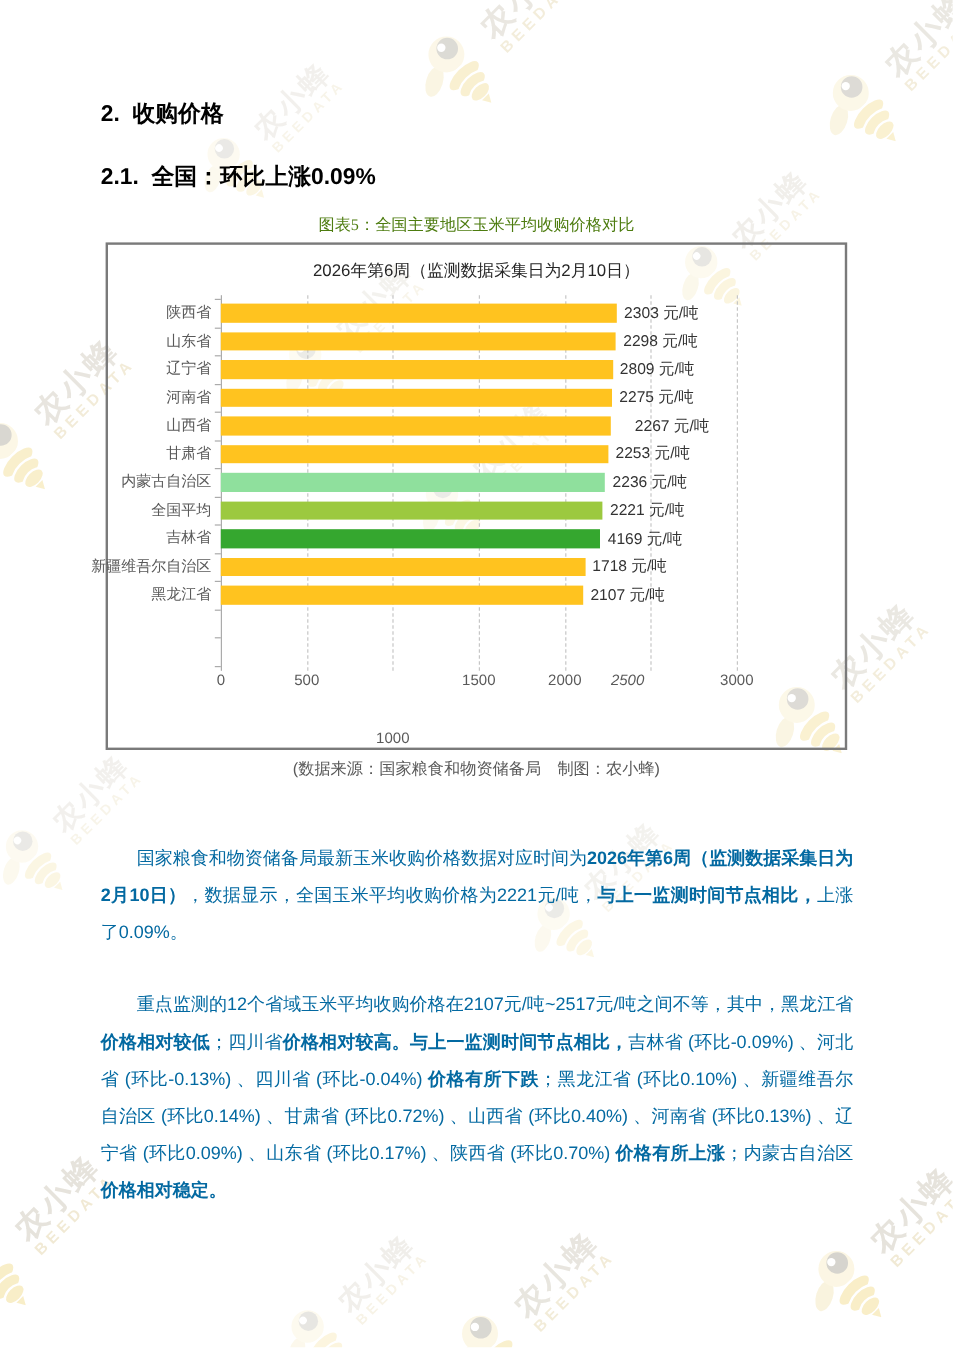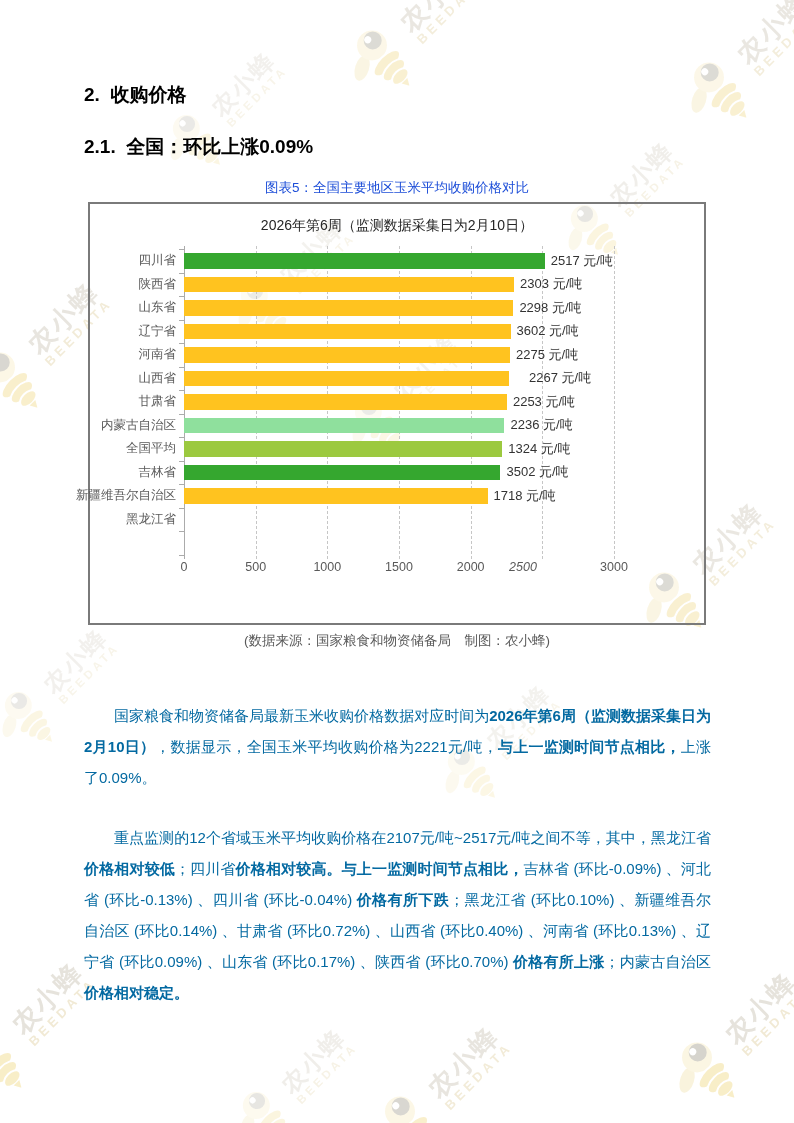--- a/index.html
+++ b/index.html
@@ -11,21 +11,21 @@
   .wm-text{display:flex;flex-direction:column;line-height:1.05;font-weight:bold;}
   .wm-cn{font-size:27px;color:#d6d1c5;letter-spacing:2px;}
   .wm-en{font-size:13px;color:#e8dcb9;letter-spacing:4px;}
   
   .h1,.h2{position:absolute;left:84px;font-size:19px;font-weight:bold;color:#000;
           white-space:pre-wrap;z-index:2;}
   .h1{top:82px;}
   .h2{top:134px;}
   
   .fig-title{position:absolute;left:88px;top:179px;width:618px;text-align:center;
-             font-size:13.5px;color:#1d4ed8;z-index:2;}
+             font-size:13.5px;color:#4d7c0f;z-index:2;font-family:Liberation Serif, serif;}
   .chart-box{position:absolute;left:88px;top:202px;width:618px;height:423px;
              border:2px solid #7a7a7a;box-sizing:border-box;z-index:1;}
   .chart-subtitle{margin-top:13px;text-align:center;font-size:14px;color:#262626;}
   .plot{position:relative;margin:14px 0 0 12px;height:306px;}
   .grid{position:absolute;left:82px;top:-3px;width:430px;height:313px;z-index:0;}
   .grid-line{position:absolute;top:0;bottom:0;width:0;border-left:1px dashed #c6c6c6;}
   .grid-line.axis{border-left:1px solid #ababab;}
   .ytick{position:absolute;width:5px;height:1px;background:#ababab;left:-5px;}
   .bar-row{position:relative;display:flex;height:23.5px;align-items:center;z-index:1;}
   .cat{width:82px;box-sizing:border-box;padding-right:8px;display:flex;justify-content:flex-end;
@@ -304,45 +304,38 @@
           <div class="ytick" style="top: 167.5px;"></div>
           <div class="ytick" style="top: 191px;"></div>
           <div class="ytick" style="top: 214.5px;"></div>
           <div class="ytick" style="top: 238px;"></div>
           <div class="ytick" style="top: 261.5px;"></div>
           <div class="ytick" style="top: 285px;"></div>
           <div class="ytick" style="top: 308.5px;"></div>
         </div>
       <div id="plot-rows">
           <div class="bar-row">
-            <div class="cat">四川省</div>
-            <div class="track">
-              <div class="bar" style="width: 360.77px; background: rgb(53, 167, 47);"></div>
-              <div class="val" style="left: 366.77px;">2517 元/吨</div>
-            </div>
-          </div>
-          <div class="bar-row">
             <div class="cat">陕西省</div>
             <div class="track">
               <div class="bar" style="width: 330.097px; background: rgb(255, 195, 31);"></div>
               <div class="val" style="left: 336.097px;">2303 元/吨</div>
             </div>
           </div>
           <div class="bar-row">
             <div class="cat">山东省</div>
             <div class="track">
               <div class="bar" style="width: 329.38px; background: rgb(255, 195, 31);"></div>
               <div class="val" style="left: 335.38px;">2298 元/吨</div>
             </div>
           </div>
           <div class="bar-row">
             <div class="cat">辽宁省</div>
             <div class="track">
               <div class="bar" style="width: 326.513px; background: rgb(255, 195, 31);"></div>
-              <div class="val" style="left: 332.513px;">3602 元/吨</div>
+              <div class="val" style="left: 332.513px;">2809 元/吨</div>
             </div>
           </div>
           <div class="bar-row">
             <div class="cat">河南省</div>
             <div class="track">
               <div class="bar" style="width: 326.083px; background: rgb(255, 195, 31);"></div>
               <div class="val" style="left: 332.083px;">2275 元/吨</div>
             </div>
           </div>
           <div class="bar-row">
@@ -363,46 +356,50 @@
             <div class="cat">内蒙古自治区</div>
             <div class="track">
               <div class="bar" style="width: 320.493px; background: rgb(143, 224, 157);"></div>
               <div class="val" style="left: 326.493px;">2236 元/吨</div>
             </div>
           </div>
           <div class="bar-row">
             <div class="cat">全国平均</div>
             <div class="track">
               <div class="bar" style="width: 318.343px; background: rgb(156, 201, 63);"></div>
-              <div class="val" style="left: 324.343px;">1324 元/吨</div>
+              <div class="val" style="left: 324.343px;">2221 元/吨</div>
             </div>
           </div>
           <div class="bar-row">
             <div class="cat">吉林省</div>
             <div class="track">
               <div class="bar" style="width: 316.48px; background: rgb(53, 167, 47);"></div>
-              <div class="val" style="left: 322.48px;">3502 元/吨</div>
+              <div class="val" style="left: 322.48px;">4169 元/吨</div>
             </div>
           </div>
           <div class="bar-row">
             <div class="cat">新疆维吾尔自治区</div>
             <div class="track">
               <div class="bar" style="width: 303.58px; background: rgb(255, 195, 31);"></div>
               <div class="val" style="left: 309.58px;">1718 元/吨</div>
             </div>
           </div>
           <div class="bar-row">
             <div class="cat">黑龙江省</div>
+            <div class="track">
+              <div class="bar" style="width: 302.003px; background: rgb(255, 195, 31);"></div>
+              <div class="val" style="left: 308.003px;">2107 元/吨</div>
+            </div>
           </div>
         </div>
     </div>
     <div class="xaxis" id="xaxis">
         <span style="left: 0px;">0</span>
         <span style="left: 71.6667px;">500</span>
-        <span style="left: 143.333px;">1000</span>
+        <span style="left: 143.333px; margin-top: 48px;">1000</span>
         <span style="left: 215px;">1500</span>
         <span style="left: 286.667px;">2000</span>
         <span style="left: 339px; font-style: italic;">2500</span>
         <span style="left: 430px;">3000</span>
       </div>
   </div>
 
   <div class="caption">(数据来源：国家粮食和物资储备局　制图：农小蜂)</div>
 
   <div class="content" id="content">

